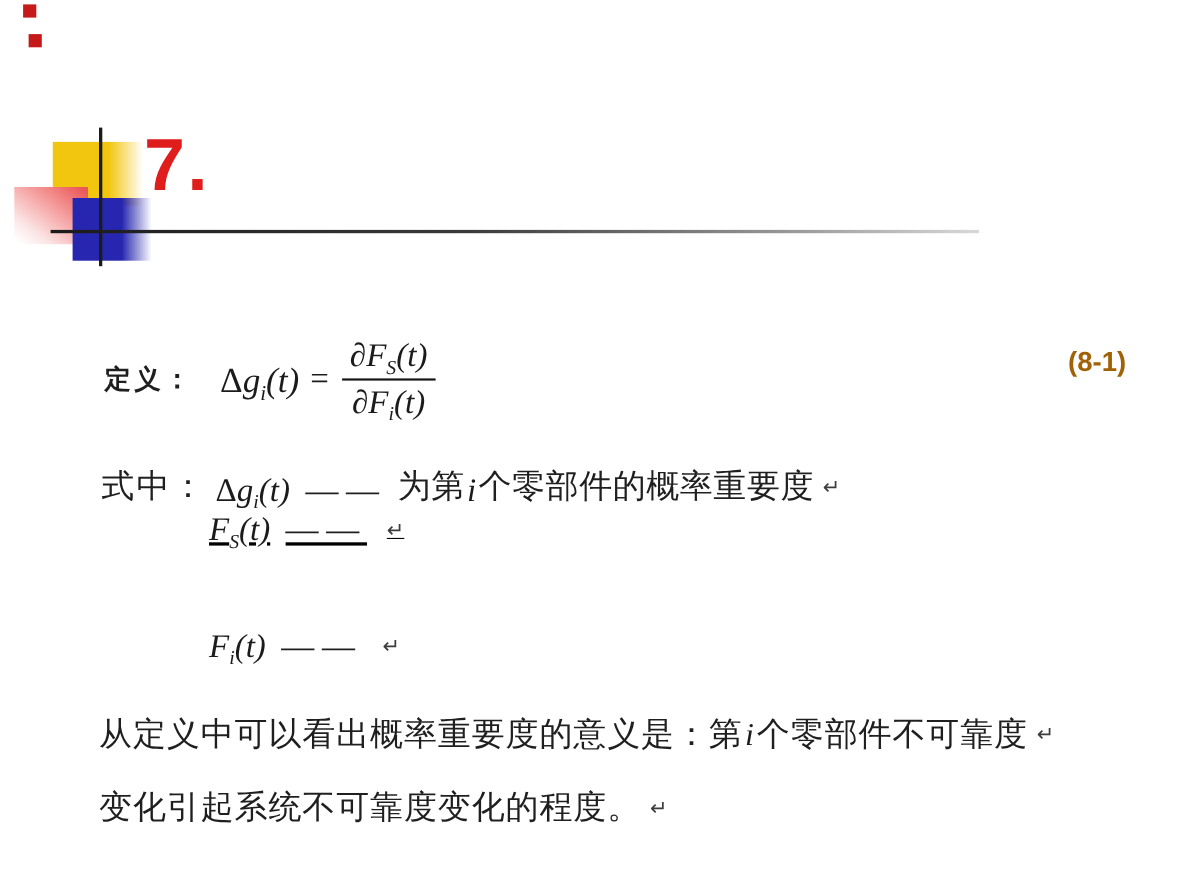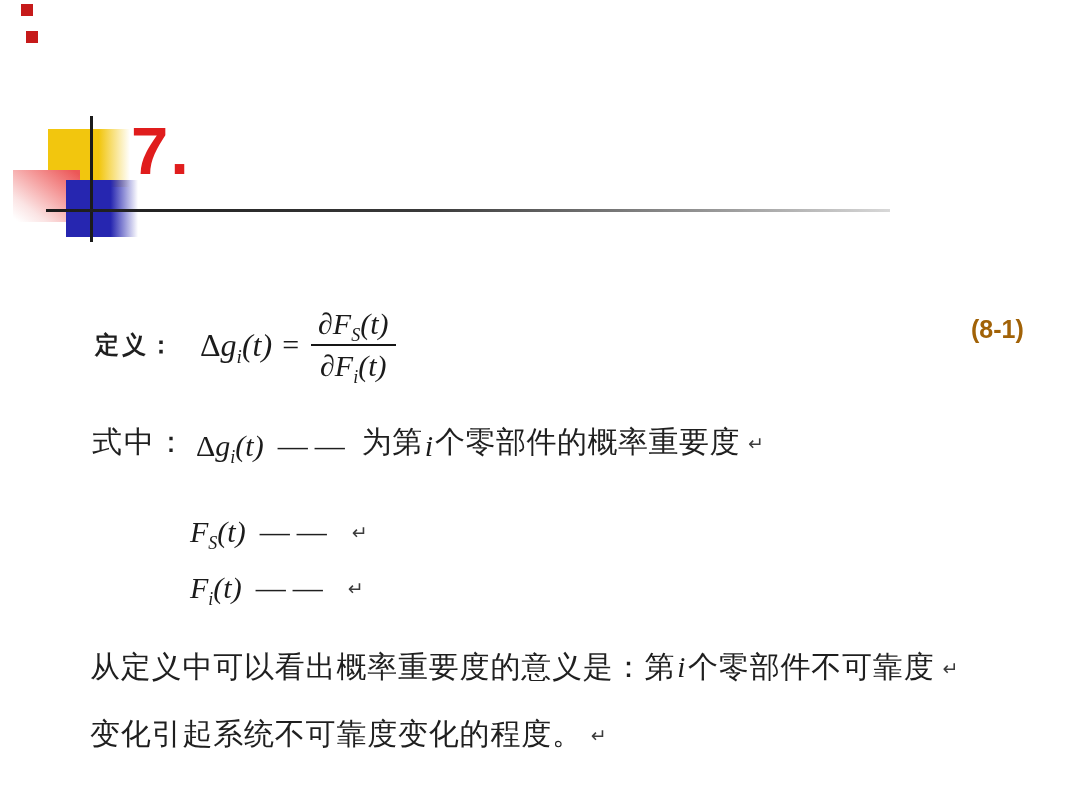--- a/index.html
+++ b/index.html
@@ -58,21 +58,21 @@
   .frac{display:inline-flex;flex-direction:column;text-align:center;font-size:30px;vertical-align:middle;}
   .frac .num{border-bottom:2px solid #161616;padding:0 7px 3px 7px;}
   .frac .den{padding:3px 7px 0 7px;}
   .eq-num{
     position:absolute;left:971px;top:315px;z-index:5;
     font-family:"Liberation Sans","DejaVu Sans",sans-serif;font-size:25px;font-weight:bold;color:#a16207;
   }
   
   .where-row{position:absolute;z-index:5;display:flex;align-items:flex-end;white-space:nowrap;font-size:30px;}
   .where-row.w1{left:92px;top:422px;}
-  .where-row.w2{left:190px;top:515px;}
+  .where-row.w2{left:190px;top:465px;text-decoration:underline;}
   .where-row.w3{left:190px;top:571px;}
   .where-label{letter-spacing:2px;margin-right:8px;}
   .where-row .math{font-size:30px;}
   .dash{letter-spacing:7px;margin:0 10px 0 14px;color:#1f1f1f;}
   .desc{letter-spacing:0.5px;}
   
   .para{position:absolute;z-index:5;display:flex;align-items:baseline;white-space:nowrap;font-size:30px;letter-spacing:0.8px;text-align:center;}
   .para.p1{left:90px;top:647px;}
   .para.p2{left:90px;top:714px;}
   .ivar{font-size:29px;margin:0 2px;}

